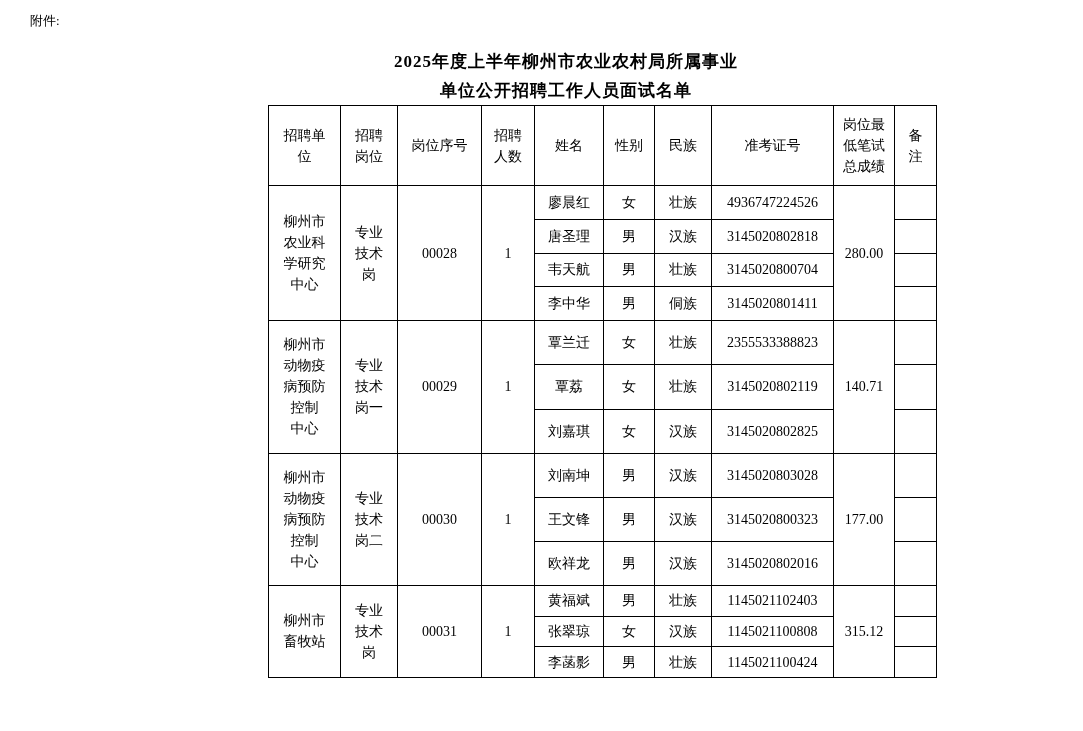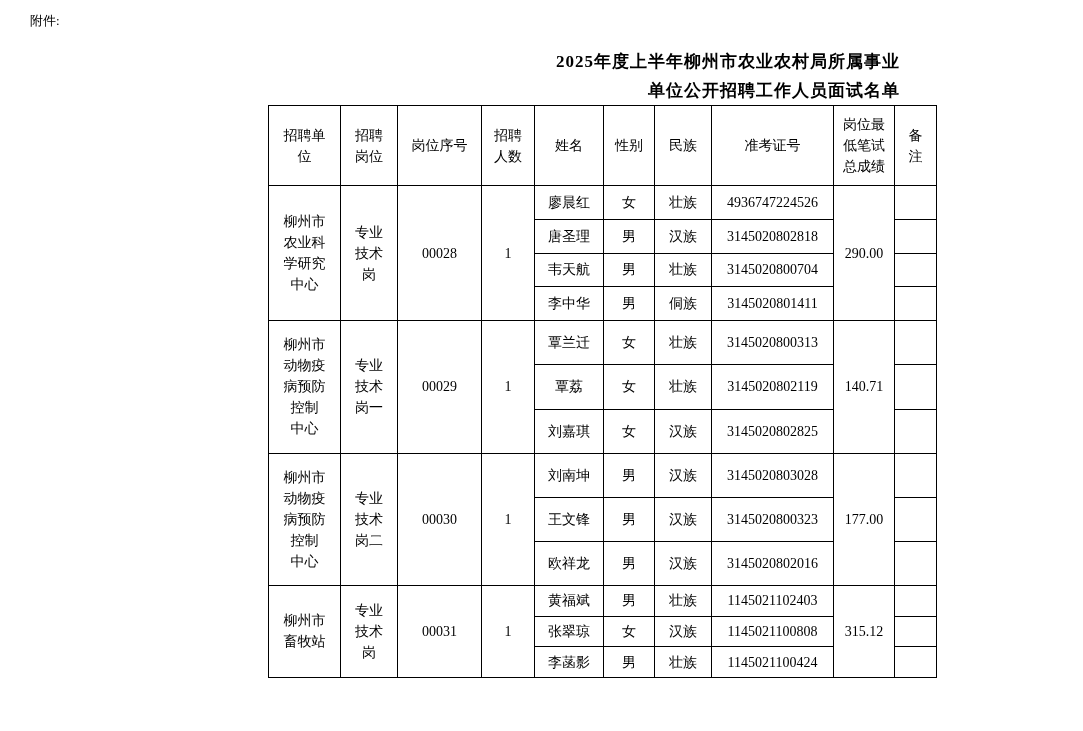--- a/index.html
+++ b/index.html
@@ -10,21 +10,21 @@
     font-family: "Liberation Serif", "DejaVu Serif", serif;
     color: #000000;
     overflow: hidden;
   }
   .attachment {
     position: absolute; left: 30px; top: 12px;
     font-size: 13px;
   }
   .title-line {
     position: absolute; left: 232px; width: 668px;
-    text-align: right; font-weight: bold; font-size: 17px;
+    text-align: center; font-weight: bold; font-size: 17px;
     letter-spacing: 1px;
   }
   .title-line.t1 { top: 50px; }
   .title-line.t2 { top: 79px; }
   table.doc-table {
     position: absolute; left: 232px; top: 105px;
     width: 668px;
     border-collapse: collapse; table-layout: fixed; margin-left: 36px;
   }
   .doc-table th, .doc-table td {
@@ -91,21 +91,21 @@
 中心</td>
       <td rowspan="4">专业
 技术
 岗</td>
       <td rowspan="4">00028</td>
       <td rowspan="4">1</td>
       <td>廖晨红</td>
       <td>女</td>
       <td>壮族</td>
       <td>4936747224526</td>
-      <td rowspan="4">290.00</td>
+      <td rowspan="4">280.00</td>
       <td></td>
     </tr>
     <tr class="r0">
       <td>唐圣理</td>
       <td>男</td>
       <td>汉族</td>
       <td>3145020802818</td>
       <td></td>
     </tr>
     <tr class="r0">
@@ -130,21 +130,21 @@
 控制
 中心</td>
       <td rowspan="3">专业
 技术
 岗一</td>
       <td rowspan="3">00029</td>
       <td rowspan="3">1</td>
       <td>覃兰迁</td>
       <td>女</td>
       <td>壮族</td>
-      <td>3145020800313</td>
+      <td>2355533388823</td>
       <td rowspan="3">140.71</td>
       <td></td>
     </tr>
     <tr class="r1">
       <td>覃荔</td>
       <td>女</td>
       <td>壮族</td>
       <td>3145020802119</td>
       <td></td>
     </tr>

